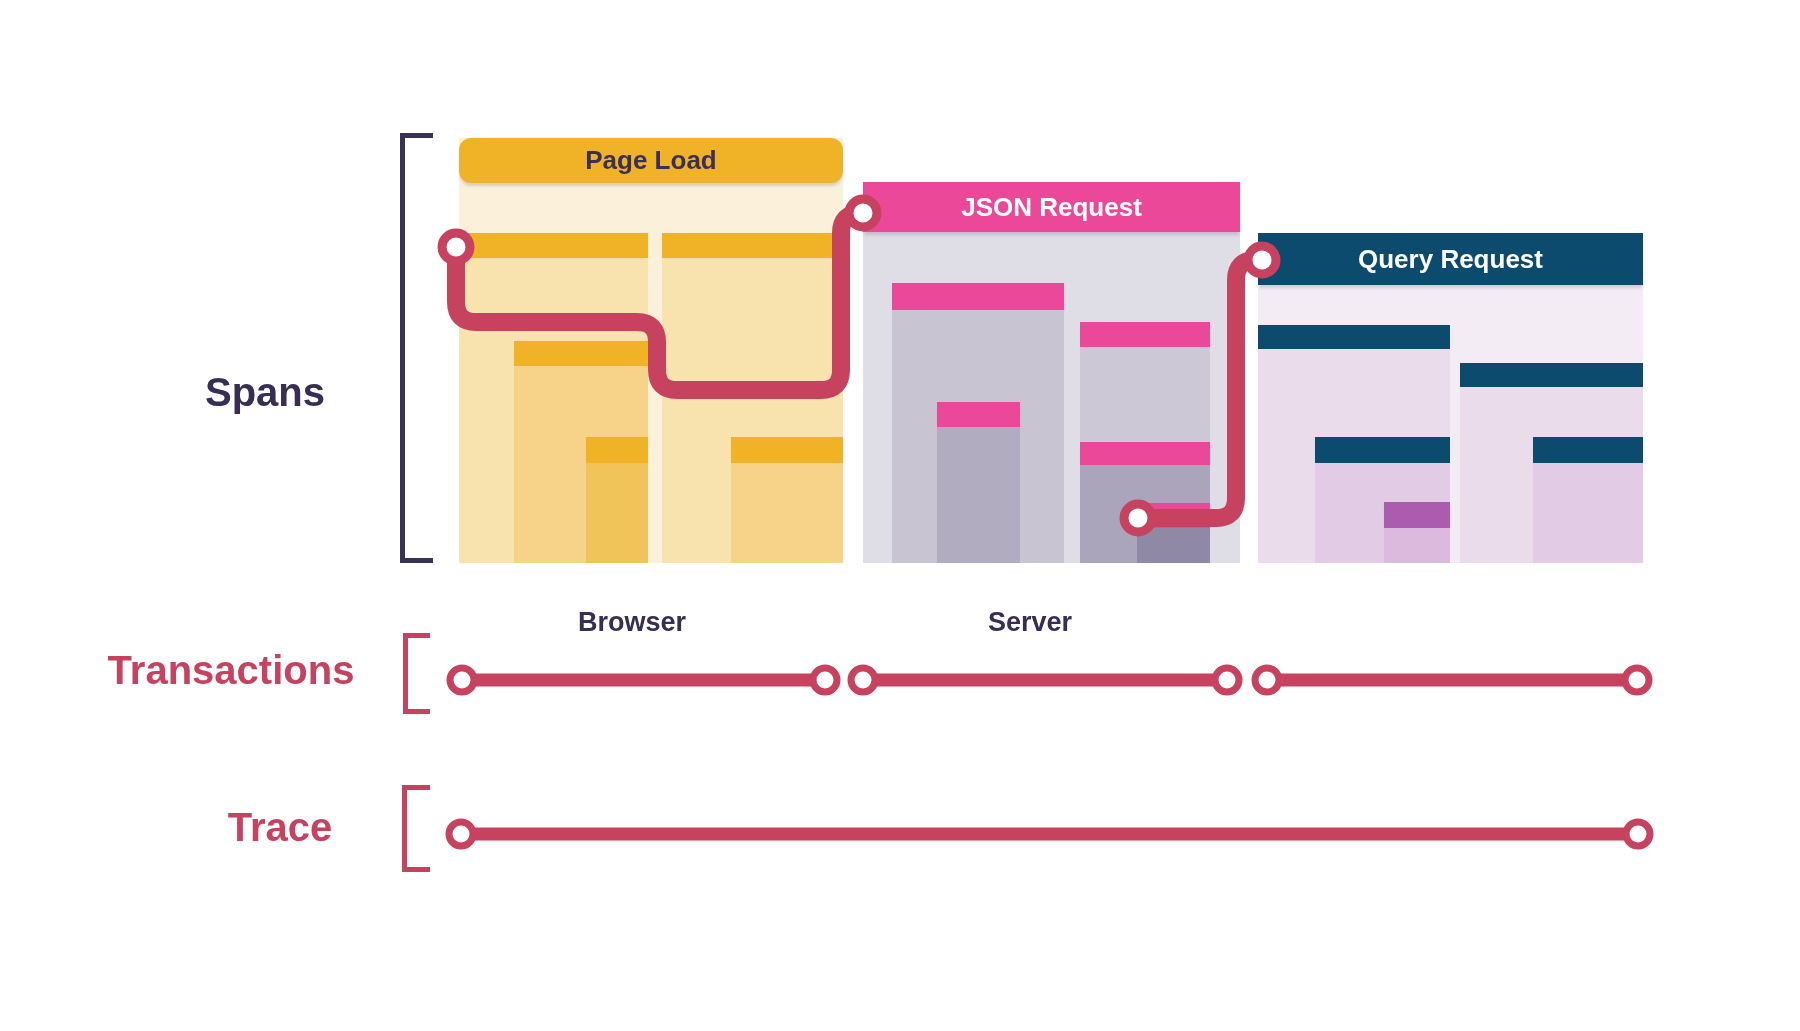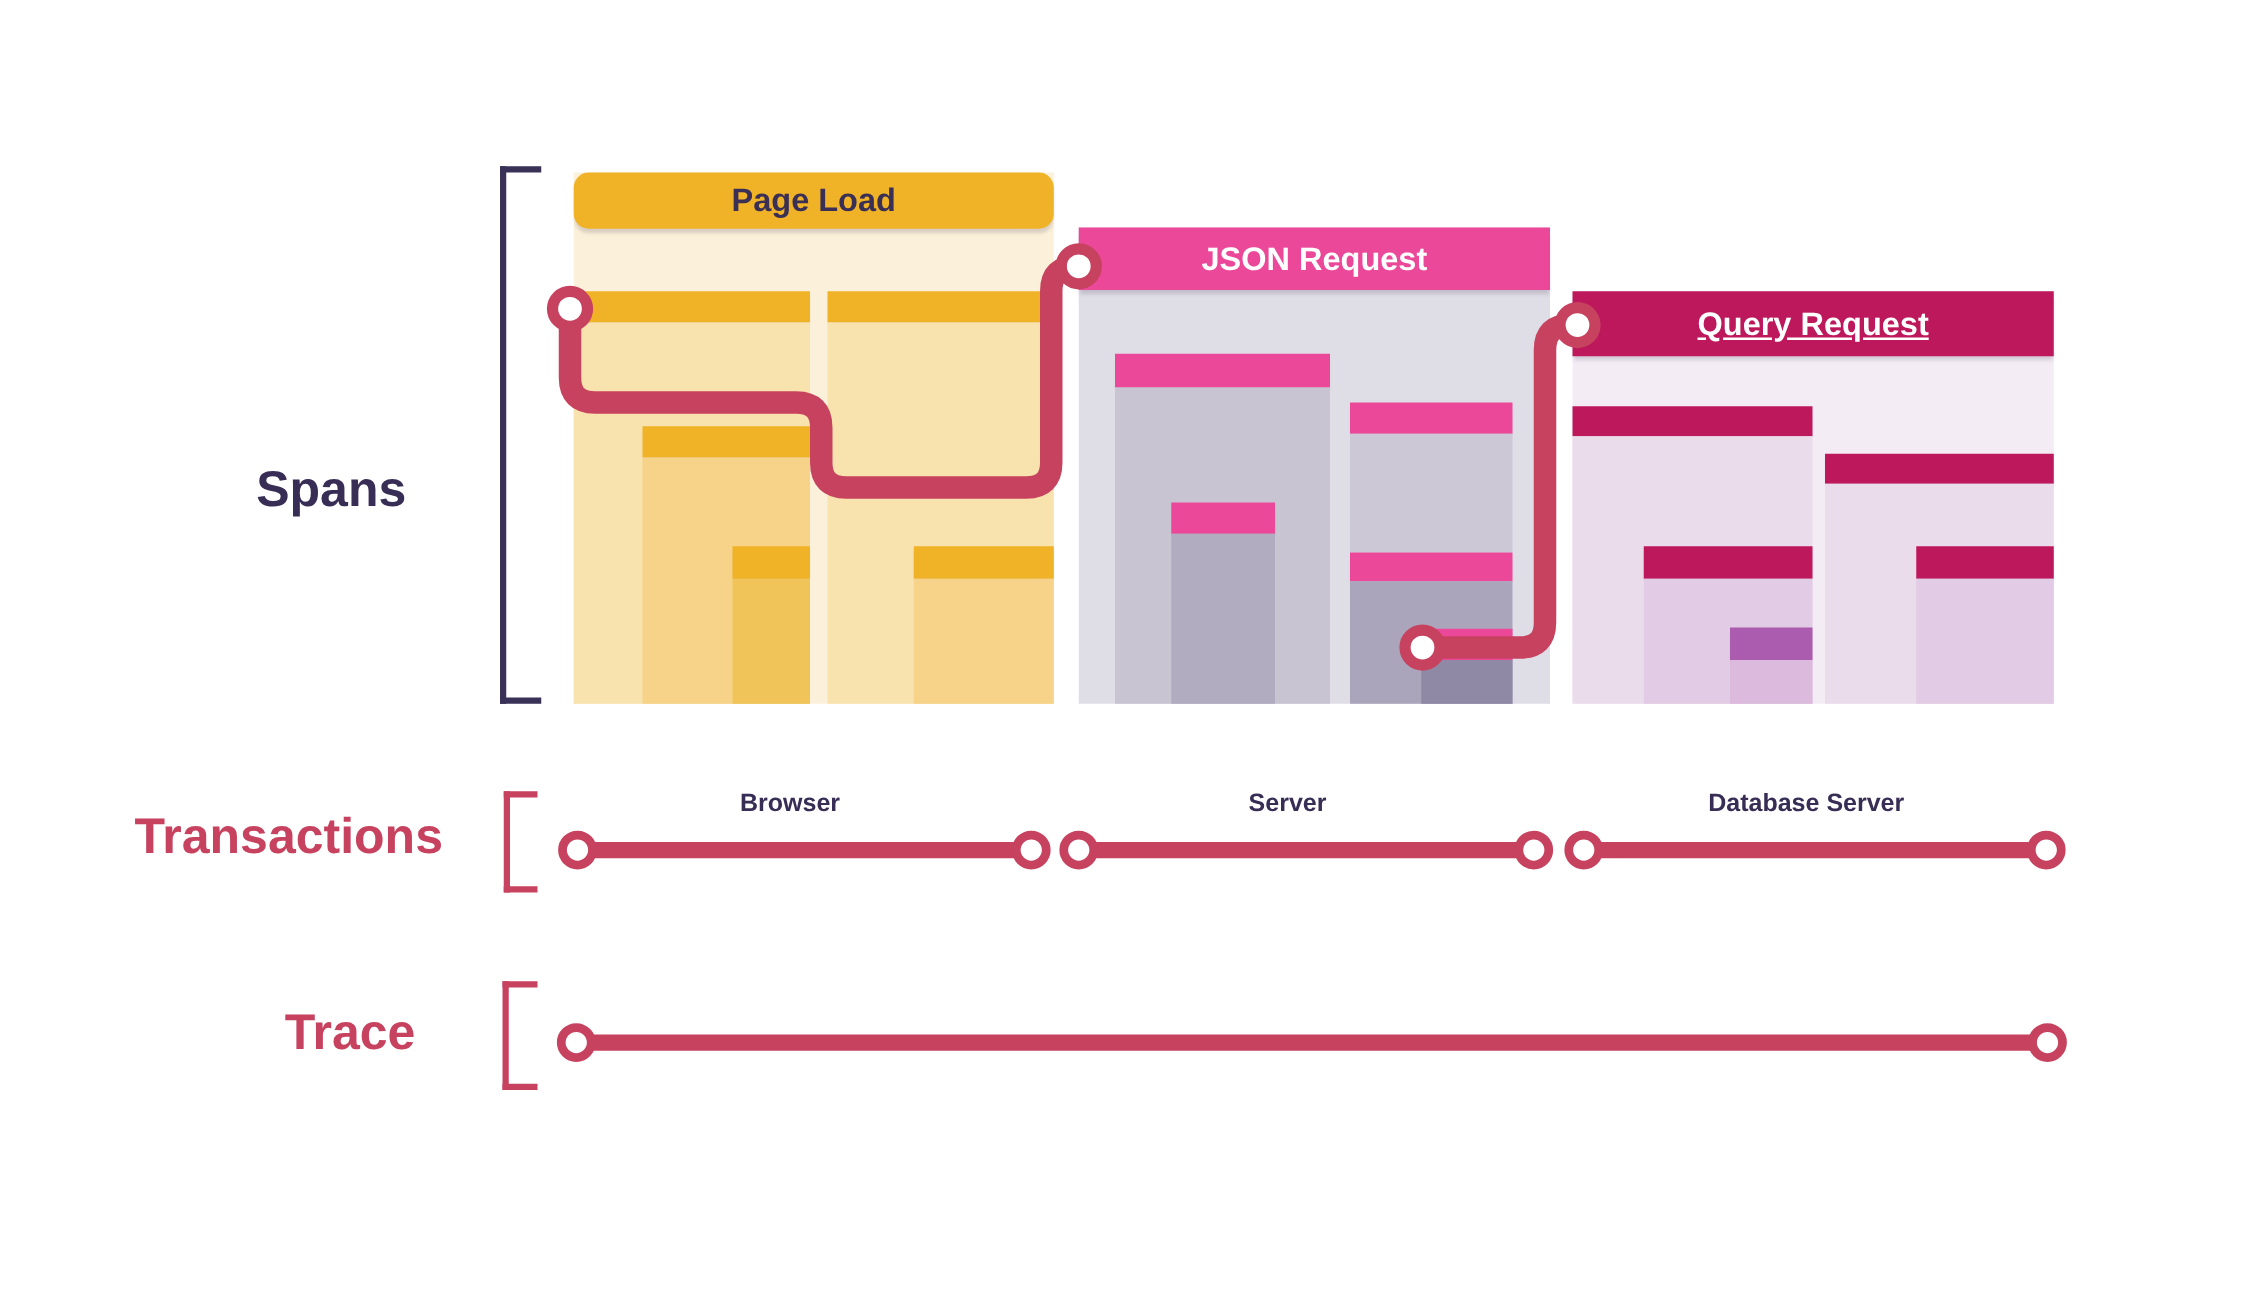--- a/index.html
+++ b/index.html
@@ -14,27 +14,27 @@
   
   .bracket{position:absolute;border:5px solid;border-right:none;background:transparent;}
   .bracket.navy{border-color:#3A3157;}
   .bracket.red{border-color:#C7425F;}
   
   .bar,.body-rect{position:absolute;}
   .hdr{position:absolute;font-weight:bold;font-size:26px;text-align:center;box-shadow:0 4px 3px -1px rgba(61,51,85,0.18);}
   .subhdr{position:absolute;box-shadow:0 3px 2px -1px rgba(61,51,85,0.16);}
   .yellow{background:#F0B327;}
   .navy-bg{background:#ec4899;}
-  .purple{background:#be185d;text-decoration:underline;}
+  .purple{background:#0c4a6e;}
   .purple-deep{background:#AC5CAE;}
   .hdr.on-yellow{color:#3A2F55;border-radius:12px;}
   .hdr.on-dark{color:#ffffff;}
   .tex{background-image:radial-gradient(rgba(58,49,87,0.07) 1.3px,transparent 1.3px);background-size:7px 7px;}
   
-  .svc-label{position:absolute;font-weight:bold;font-size:20px;color:#372D55;transform:translate(-50%,-50%);white-space:nowrap;margin-top:21px;}
+  .svc-label{position:absolute;font-weight:bold;font-size:27px;color:#372D55;transform:translate(-50%,-50%);white-space:nowrap;}
   
   .overlay{position:absolute;left:0;top:0;z-index:5;}
 </style>
 </head>
 <body>
 
 <div class="stage">
 
   <div class="row-label navy-text" style="left:265px;top:392px;">Spans</div>
   <div class="row-label red-text" style="left:231px;top:670px;">Transactions</div>
@@ -84,21 +84,20 @@
     <div class="subhdr purple" style="left:1315px;top:437px;width:135px;height:26px;"></div>
     <div class="body-rect tex" style="left:1315px;top:463px;width:135px;height:100px;background:#E2CBE4;"></div>
     <div class="subhdr purple-deep" style="left:1384px;top:502px;width:66px;height:26px;"></div>
     <div class="body-rect tex" style="left:1384px;top:528px;width:66px;height:35px;background:#DCBADD;"></div>
     <div class="subhdr purple" style="left:1533px;top:437px;width:110px;height:26px;"></div>
     <div class="body-rect tex" style="left:1533px;top:463px;width:110px;height:100px;background:#E2CBE4;"></div>
   </div>
 
   <div class="svc-label" style="left:632px;top:622px;">Browser</div>
   <div class="svc-label" style="left:1030px;top:622px;">Server</div>
-  <div class="svc-label" style="left:1445px;top:622px;">Database Server</div>
 
   <svg class="overlay" width="1800" height="1031" viewBox="0 0 1800 1031">
 
     <path d="M 456 247 L 456 302 Q 456 322 476 322 L 637 322 Q 657 322 657 342 L 657 370 Q 657 390 677 390 L 821 390 Q 841 390 841 370 L 841 233 Q 841 213 861 213 L 863 213" fill="none" stroke="#C7425F" stroke-width="18" stroke-linecap="round"></path>
 
     <path d="M 1138 518 L 1216 518 Q 1236 518 1236 498 L 1236 280 Q 1236 260 1256 260 L 1262 260" fill="none" stroke="#C7425F" stroke-width="18" stroke-linecap="round"></path>
 
     <circle cx="456" cy="247" r="14" fill="#ffffff" stroke="#C7425F" stroke-width="9"></circle>
     <circle cx="863" cy="213" r="14" fill="#ffffff" stroke="#C7425F" stroke-width="9"></circle>
     <circle cx="1138" cy="518" r="14" fill="#ffffff" stroke="#C7425F" stroke-width="9"></circle>

